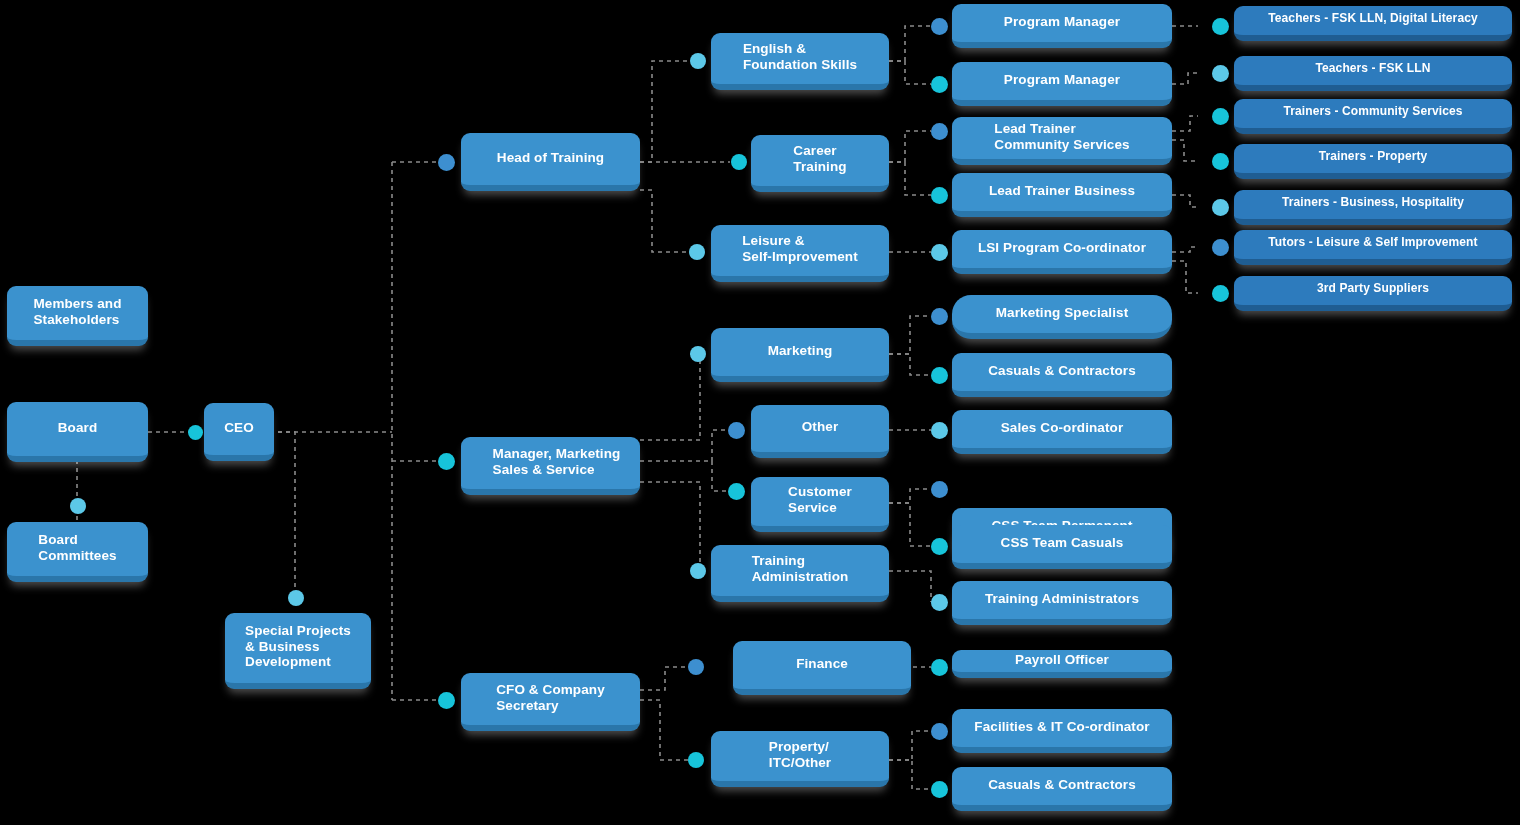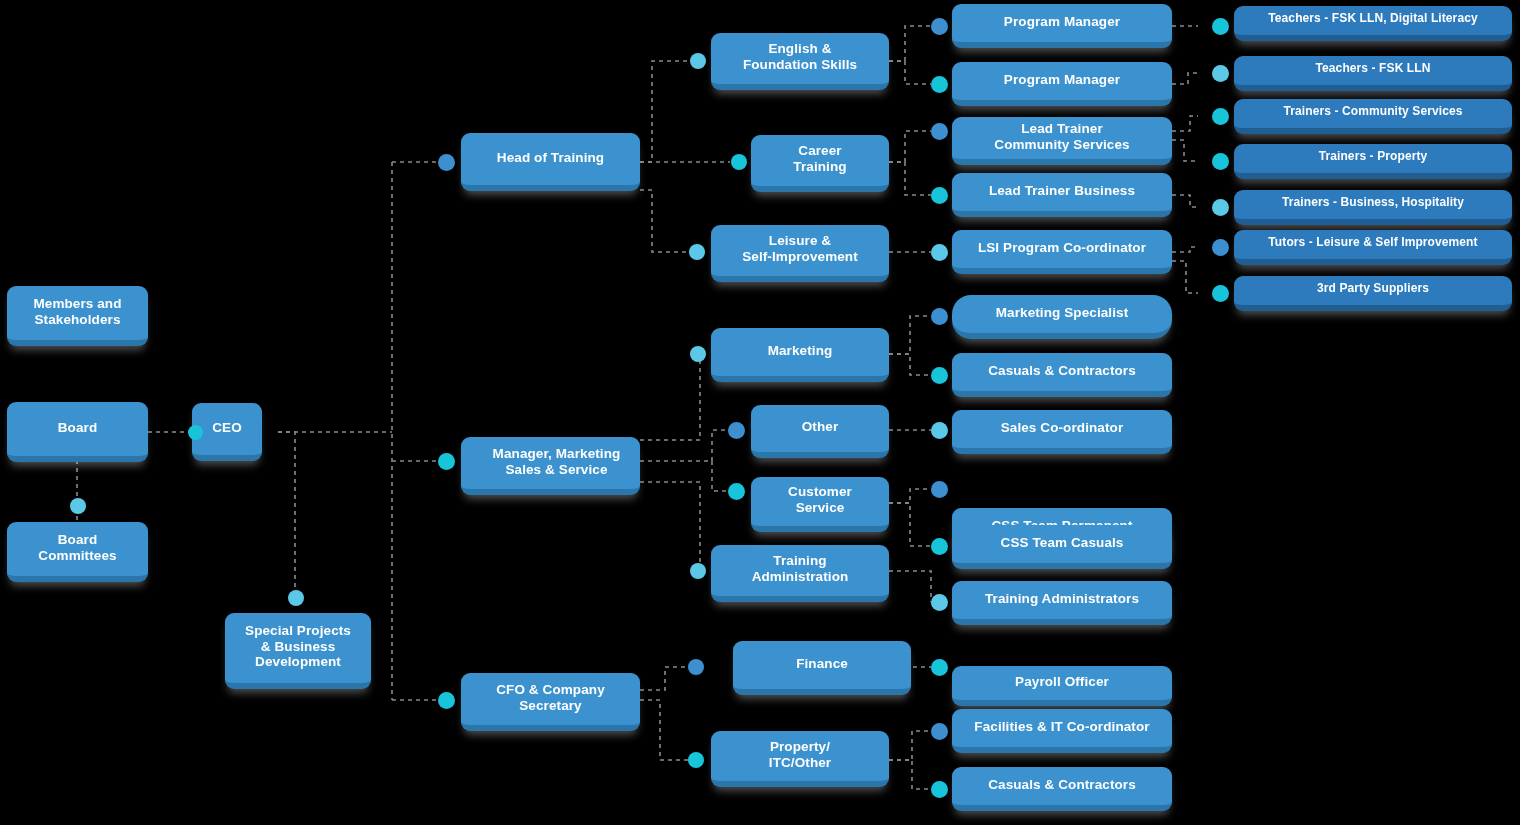--- a/index.html
+++ b/index.html
@@ -4,21 +4,21 @@
 <style>
   html,body{margin:0;padding:0;background:#000;}
   #stage{position:relative;width:1520px;height:825px;background:#000;overflow:hidden;
          font-family:"Liberation Sans","DejaVu Sans",sans-serif;}
 
   
   #wires{position:absolute;left:0;top:0;width:1520px;height:825px;pointer-events:none;}
 
   
   .node{position:absolute;box-sizing:border-box;border-radius:9px;
-        display:flex;align-items:center;justify-content:center;text-align:center;
+        display:flex;align-items:center;justify-content:center;text-align:left;
         color:#ffffff;font-weight:bold;letter-spacing:.1px;line-height:1.16;
         padding:3px 8px 6px 8px;
         background:#3b92ce;
         border-bottom:6px solid #2a76aa;
         box-shadow:0 7px 9px -3px rgba(255,255,255,.30);
         z-index:3;}
   .node .lbl{display:block;white-space:pre-line;}
   .node.dark{background:#2d7bbd;border-bottom-color:#1f5d92;}
 
   .f12{font-size:12px;}
@@ -157,21 +157,21 @@
     <span class="lbl">Members and
 Stakeholders</span>
   </div>
   <div class="node f13" style="left:7px;top:402px;width:141px;height:60px;">
     <span class="lbl">Board</span>
   </div>
   <div class="node f13" style="left:7px;top:522px;width:141px;height:60px;">
     <span class="lbl">Board
 Committees</span>
   </div>
-  <div class="node f13" style="left:192px;top:403px;width:70px;height:58px;">
+  <div class="node f13" style="left:204px;top:403px;width:70px;height:58px;">
     <span class="lbl">CEO</span>
   </div>
   <div class="node f13" style="left:225px;top:613px;width:146px;height:76px;">
     <span class="lbl">Special Projects
 &amp; Business
 Development</span>
   </div>
 
   <div class="node f13" style="left:461px;top:133px;width:179px;height:58px;">
     <span class="lbl">Head of Training</span>
@@ -246,21 +246,21 @@
   </div>
   <div class="node f13" style="left:952px;top:468px;width:220px;height:44px;margin-top:40px;">
     <span class="lbl">CSS Team Permanent</span>
   </div>
   <div class="node f13" style="left:952px;top:525px;width:220px;height:44px;">
     <span class="lbl">CSS Team Casuals</span>
   </div>
   <div class="node f13" style="left:952px;top:581px;width:220px;height:44px;">
     <span class="lbl">Training Administrators</span>
   </div>
-  <div class="node f13" style="left:952px;top:650px;width:220px;height:40px;margin-top:16px;">
+  <div class="node f13" style="left:952px;top:650px;width:220px;height:28px;">
     <span class="lbl">Payroll Officer</span>
   </div>
   <div class="node f13" style="left:952px;top:709px;width:220px;height:44px;">
     <span class="lbl">Facilities &amp; IT Co-ordinator</span>
   </div>
   <div class="node f13" style="left:952px;top:767px;width:220px;height:44px;">
     <span class="lbl">Casuals &amp; Contractors</span>
   </div>
 
   <div class="node dark f12" style="left:1234px;top:6px;width:278px;height:35px;">

